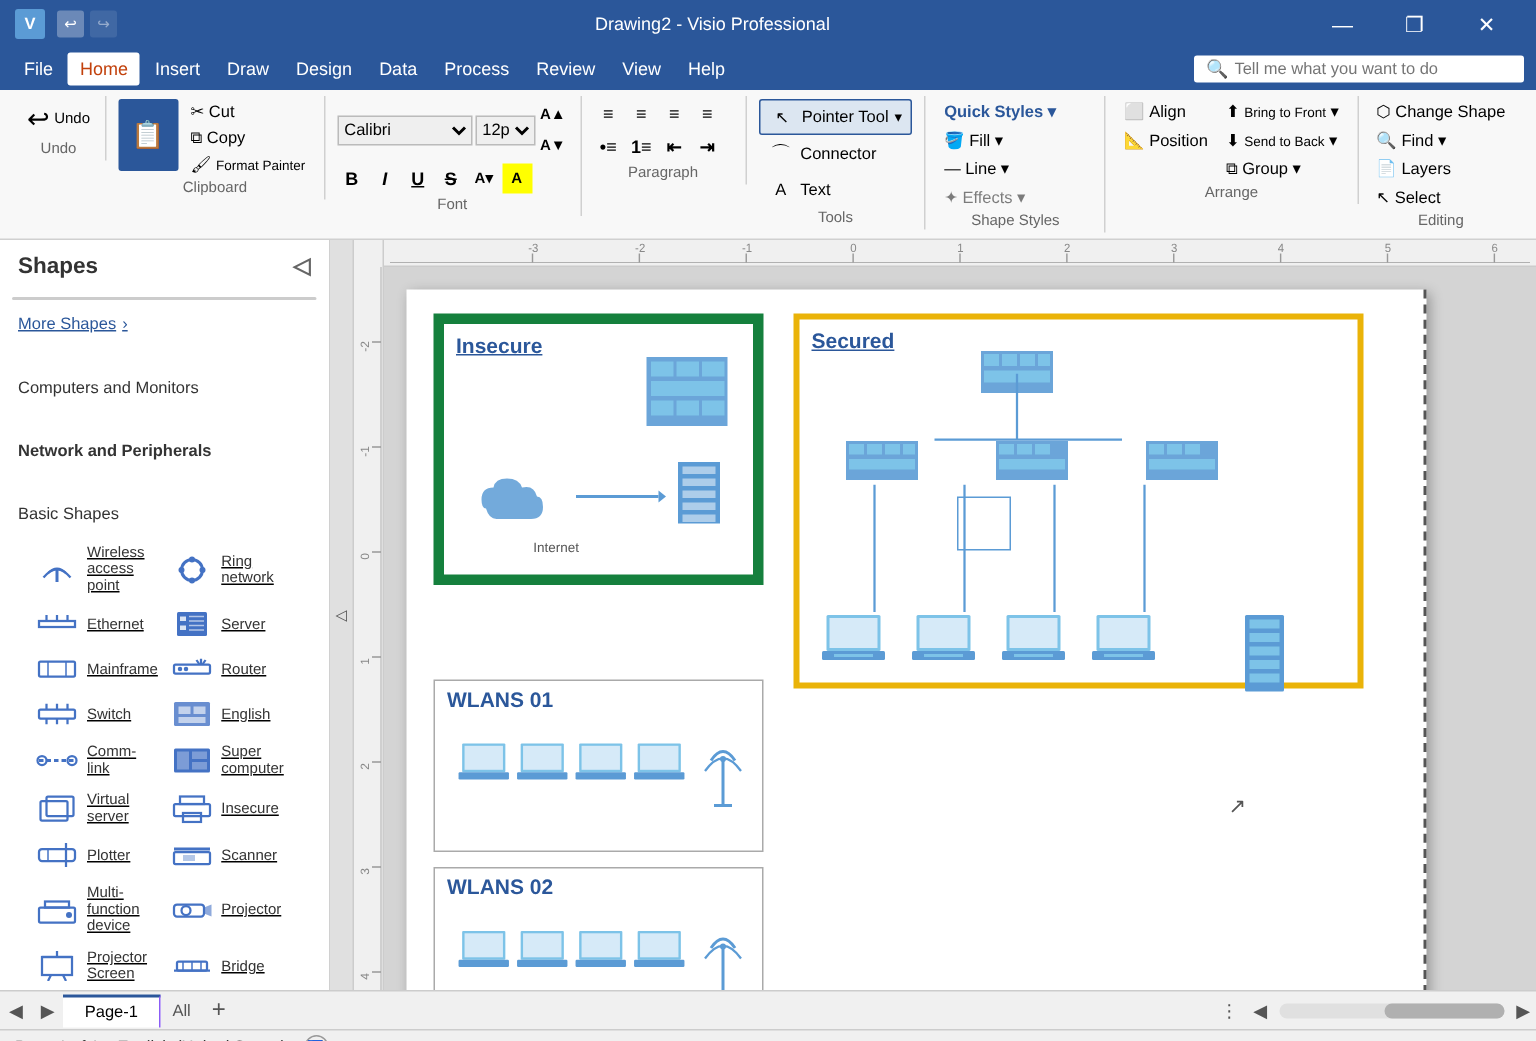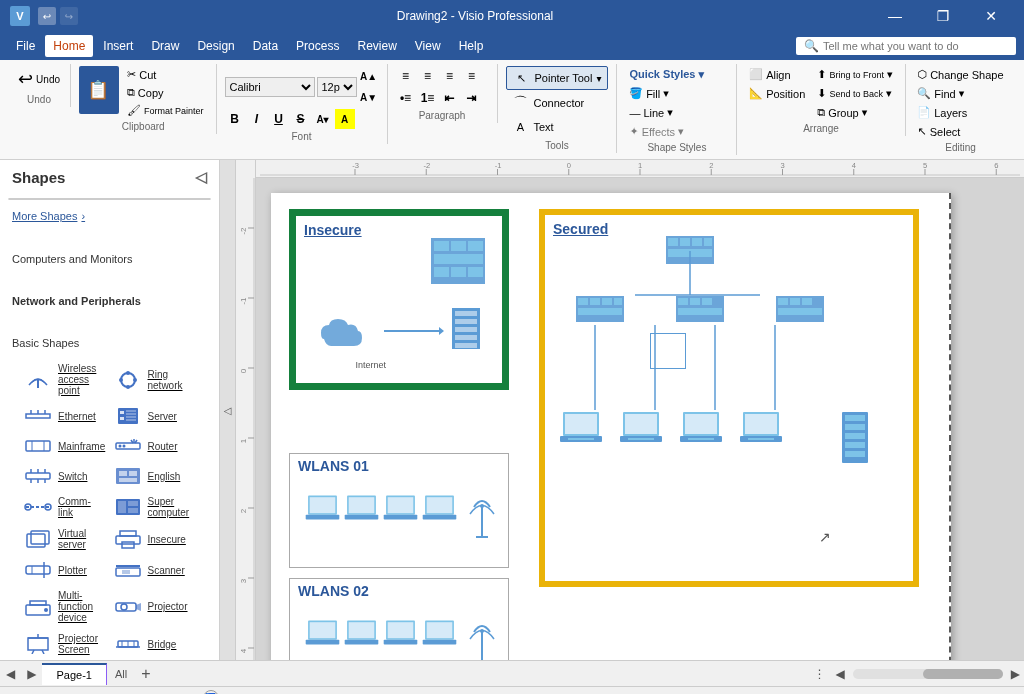--- a/index.html
+++ b/index.html
@@ -603,21 +603,21 @@
                   <rect x="2" y="2" width="28" height="41" fill="#5b9bd5"></rect>
                   <rect x="5" y="5" width="22" height="5" fill="white" opacity="0.5"></rect>
                   <rect x="5" y="13" width="22" height="5" fill="white" opacity="0.5"></rect>
                   <rect x="5" y="21" width="22" height="5" fill="white" opacity="0.5"></rect>
                   <rect x="5" y="29" width="22" height="5" fill="white" opacity="0.5"></rect>
                   <rect x="5" y="37" width="22" height="5" fill="white" opacity="0.5"></rect>
                 </svg>
               </div>
             </div>
 
-            <div style="position:absolute;left:268px;top:16px;width:380px;height:378px;border:6px solid #eab308">
+            <div style="position:absolute;left:258px;top:16px;width:380px;height:250px;border:4px solid #eab308">
               <div style="font-size:14px;font-weight:bold;color:#2b579a;text-decoration:underline;padding:6px 8px;cursor:pointer">Secured</div>
 
               <div style="position:absolute;top:20px;left:120px">
                 <svg width="50" height="30" viewBox="0 0 50 30">
                   <rect x="1" y="1" width="48" height="28" fill="#5b9bd5" opacity="0.9"></rect>
                   <rect x="3" y="3" width="10" height="8" fill="#7dc3e8"></rect>
                   <rect x="15" y="3" width="10" height="8" fill="#7dc3e8"></rect>
                   <rect x="27" y="3" width="10" height="8" fill="#7dc3e8"></rect>
                   <rect x="39" y="3" width="8" height="8" fill="#7dc3e8"></rect>
                   <rect x="3" y="14" width="44" height="8" fill="#7dc3e8"></rect>

